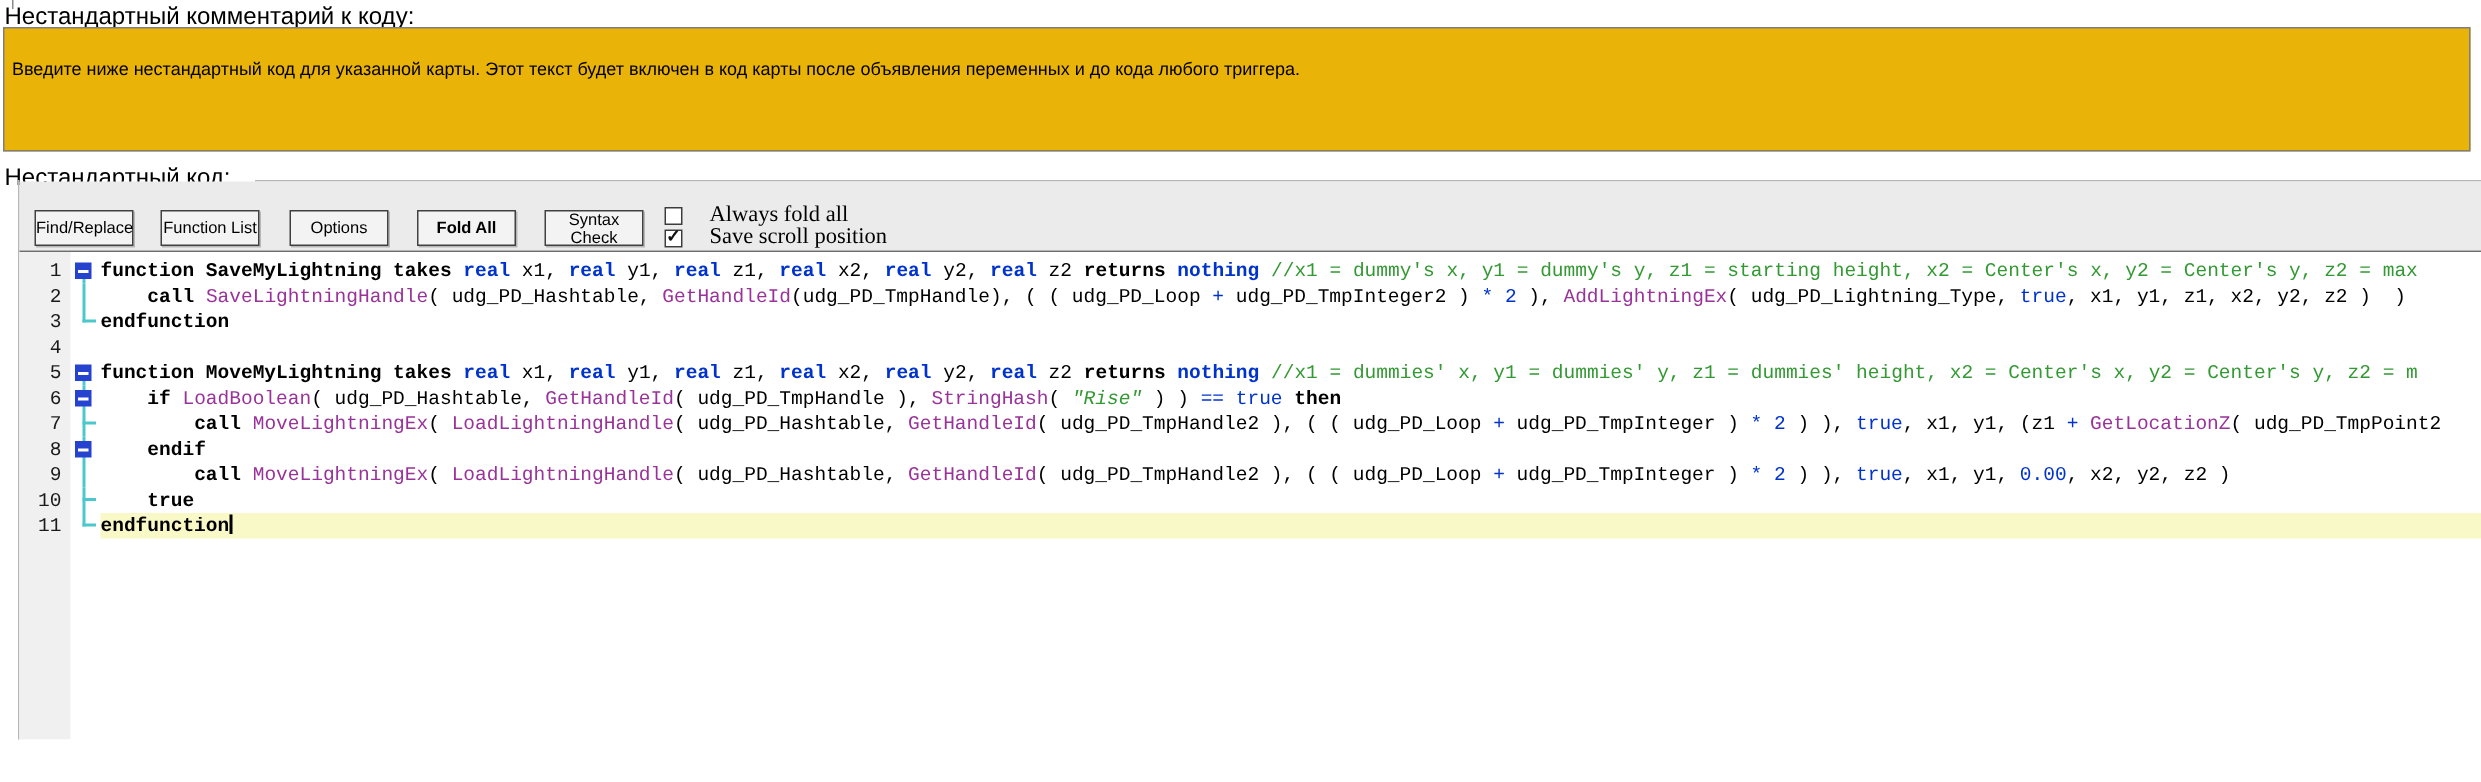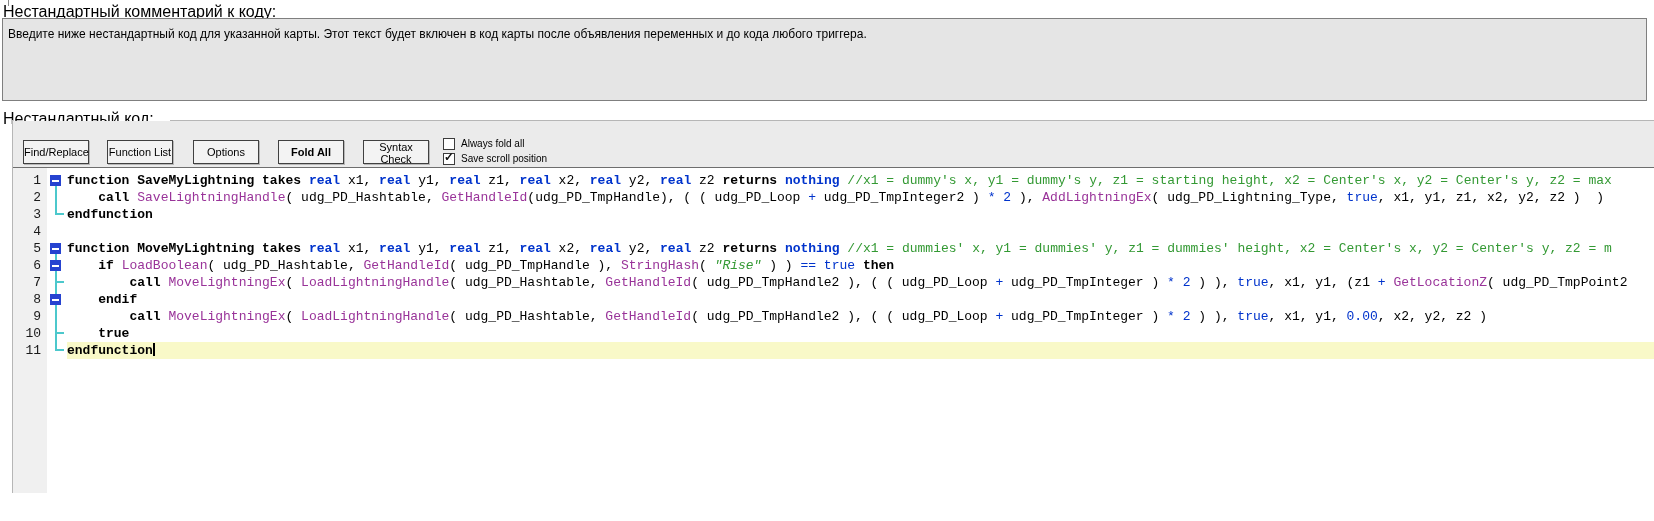--- a/index.html
+++ b/index.html
@@ -7,38 +7,38 @@
     width:1654px;height:521px;position:relative;overflow:hidden;
     background:#ffffff;color:#000;
     font-family:"Liberation Sans", sans-serif;
   }
   .lbl{position:absolute;font-size:16px;color:#000;white-space:nowrap;}
   #lbl1{left:3px;top:3px;}
   #lbl2{left:3px;top:110px;}
   #ticktop{position:absolute;left:8px;top:0;width:1px;height:6px;background:#8a8a8a;}
   #commentbox{
     position:absolute;left:2px;top:18px;width:1645px;height:83px;box-sizing:border-box;
-    border:1px solid #7f7f7f;background:#e5e5e5;color:#000;
-    font:12px/15px "Liberation Sans", sans-serif;padding:8px 5px;
+    border:1px solid #7f7f7f;background:#eab308;color:#000;
+    font:12px/15px "Liberation Sans", sans-serif;padding:20px 5px;
     resize:none;overflow:hidden;outline:none;
   }
   #groupline{position:absolute;left:170px;top:120px;width:1484px;height:1px;background:#b6b6b6;}
   #panelborder{position:absolute;left:12px;top:120px;width:1px;height:373px;background:#b6b6b6;}
   #toolbar{position:absolute;left:13px;top:121px;width:1641px;height:46px;background:var(--toolbar_bg,#ebebeb);}
   #btns{position:absolute;left:0;top:0;width:100%;height:100%;}
   .wbtn{
     position:absolute;top:19px;width:66px;height:24px;box-sizing:border-box;
     background:#f3f3f3;border:1px solid #404040;box-shadow:1px 1px 0 rgba(0,0,0,0.22);
     font:11px "Liberation Sans", sans-serif;color:#000;padding:0;text-align:center;cursor:default;
   }
   #cbs{position:absolute;left:430px;top:15px;display:flex;flex-direction:column;}
   .cbrow{display:flex;align-items:center;height:15px;cursor:default;}
   .cbbox{width:12px;height:12px;box-sizing:border-box;border:1px solid #3c3c3c;background:#fff;position:relative;flex:none;}
   .chk{position:absolute;left:0px;top:-3px;font-size:12px;font-weight:bold;line-height:12px;color:#111;}
-  .cblab{font-size:10px;margin-left:6px;white-space:nowrap;}
+  .cblab{font-size:15px;margin-left:18px;white-space:nowrap;font-family:Liberation Serif, serif;}
   #editor{
     position:absolute;left:13px;top:167px;width:1641px;height:326px;
     background:#fff;border-top:1px solid #6e6e6e;box-sizing:border-box;overflow:hidden;
   }
   #gutterbg{position:absolute;left:0;top:0;width:34px;height:100%;background:var(--gutter_bg,#f0f0f0);}
   #rows{position:absolute;left:0;top:4px;width:100%;}
   .edrow{display:flex;height:17px;}
   .ln{
     width:34px;flex:none;box-sizing:border-box;padding-right:6px;text-align:right;
     font:13px/17px "Liberation Mono","DejaVu Sans Mono",monospace;color:#1a1a1a;

